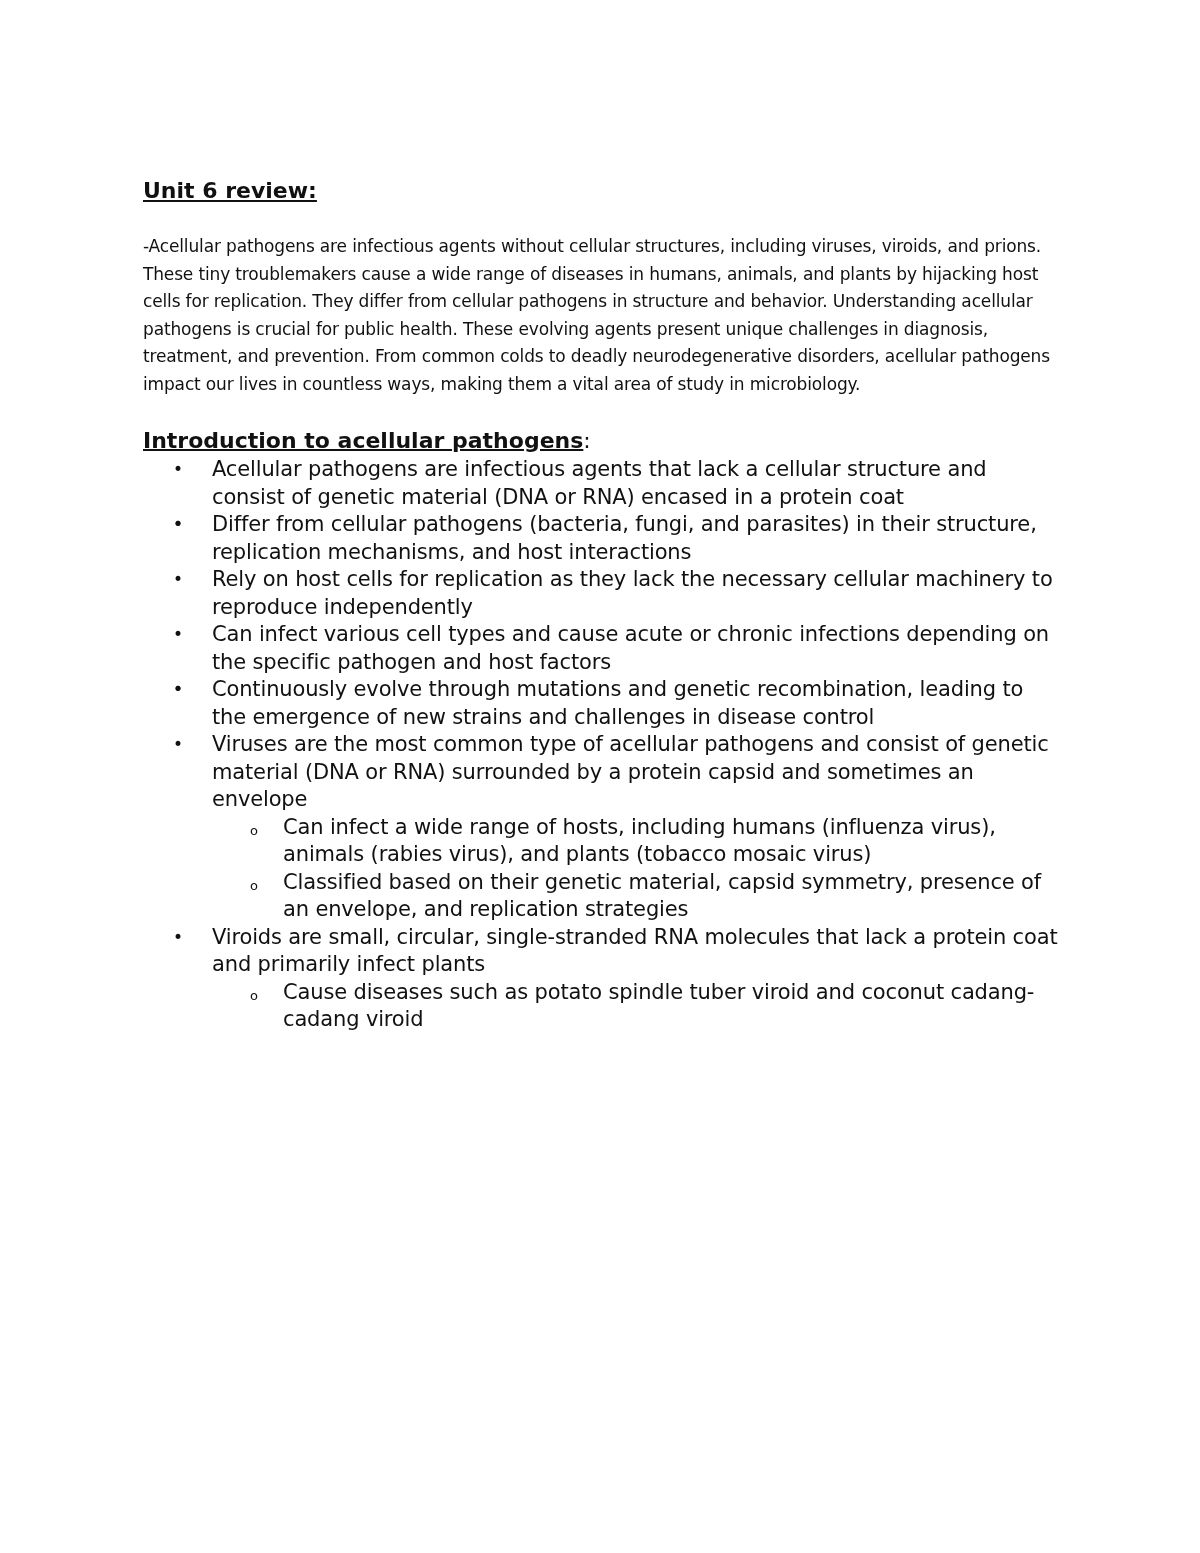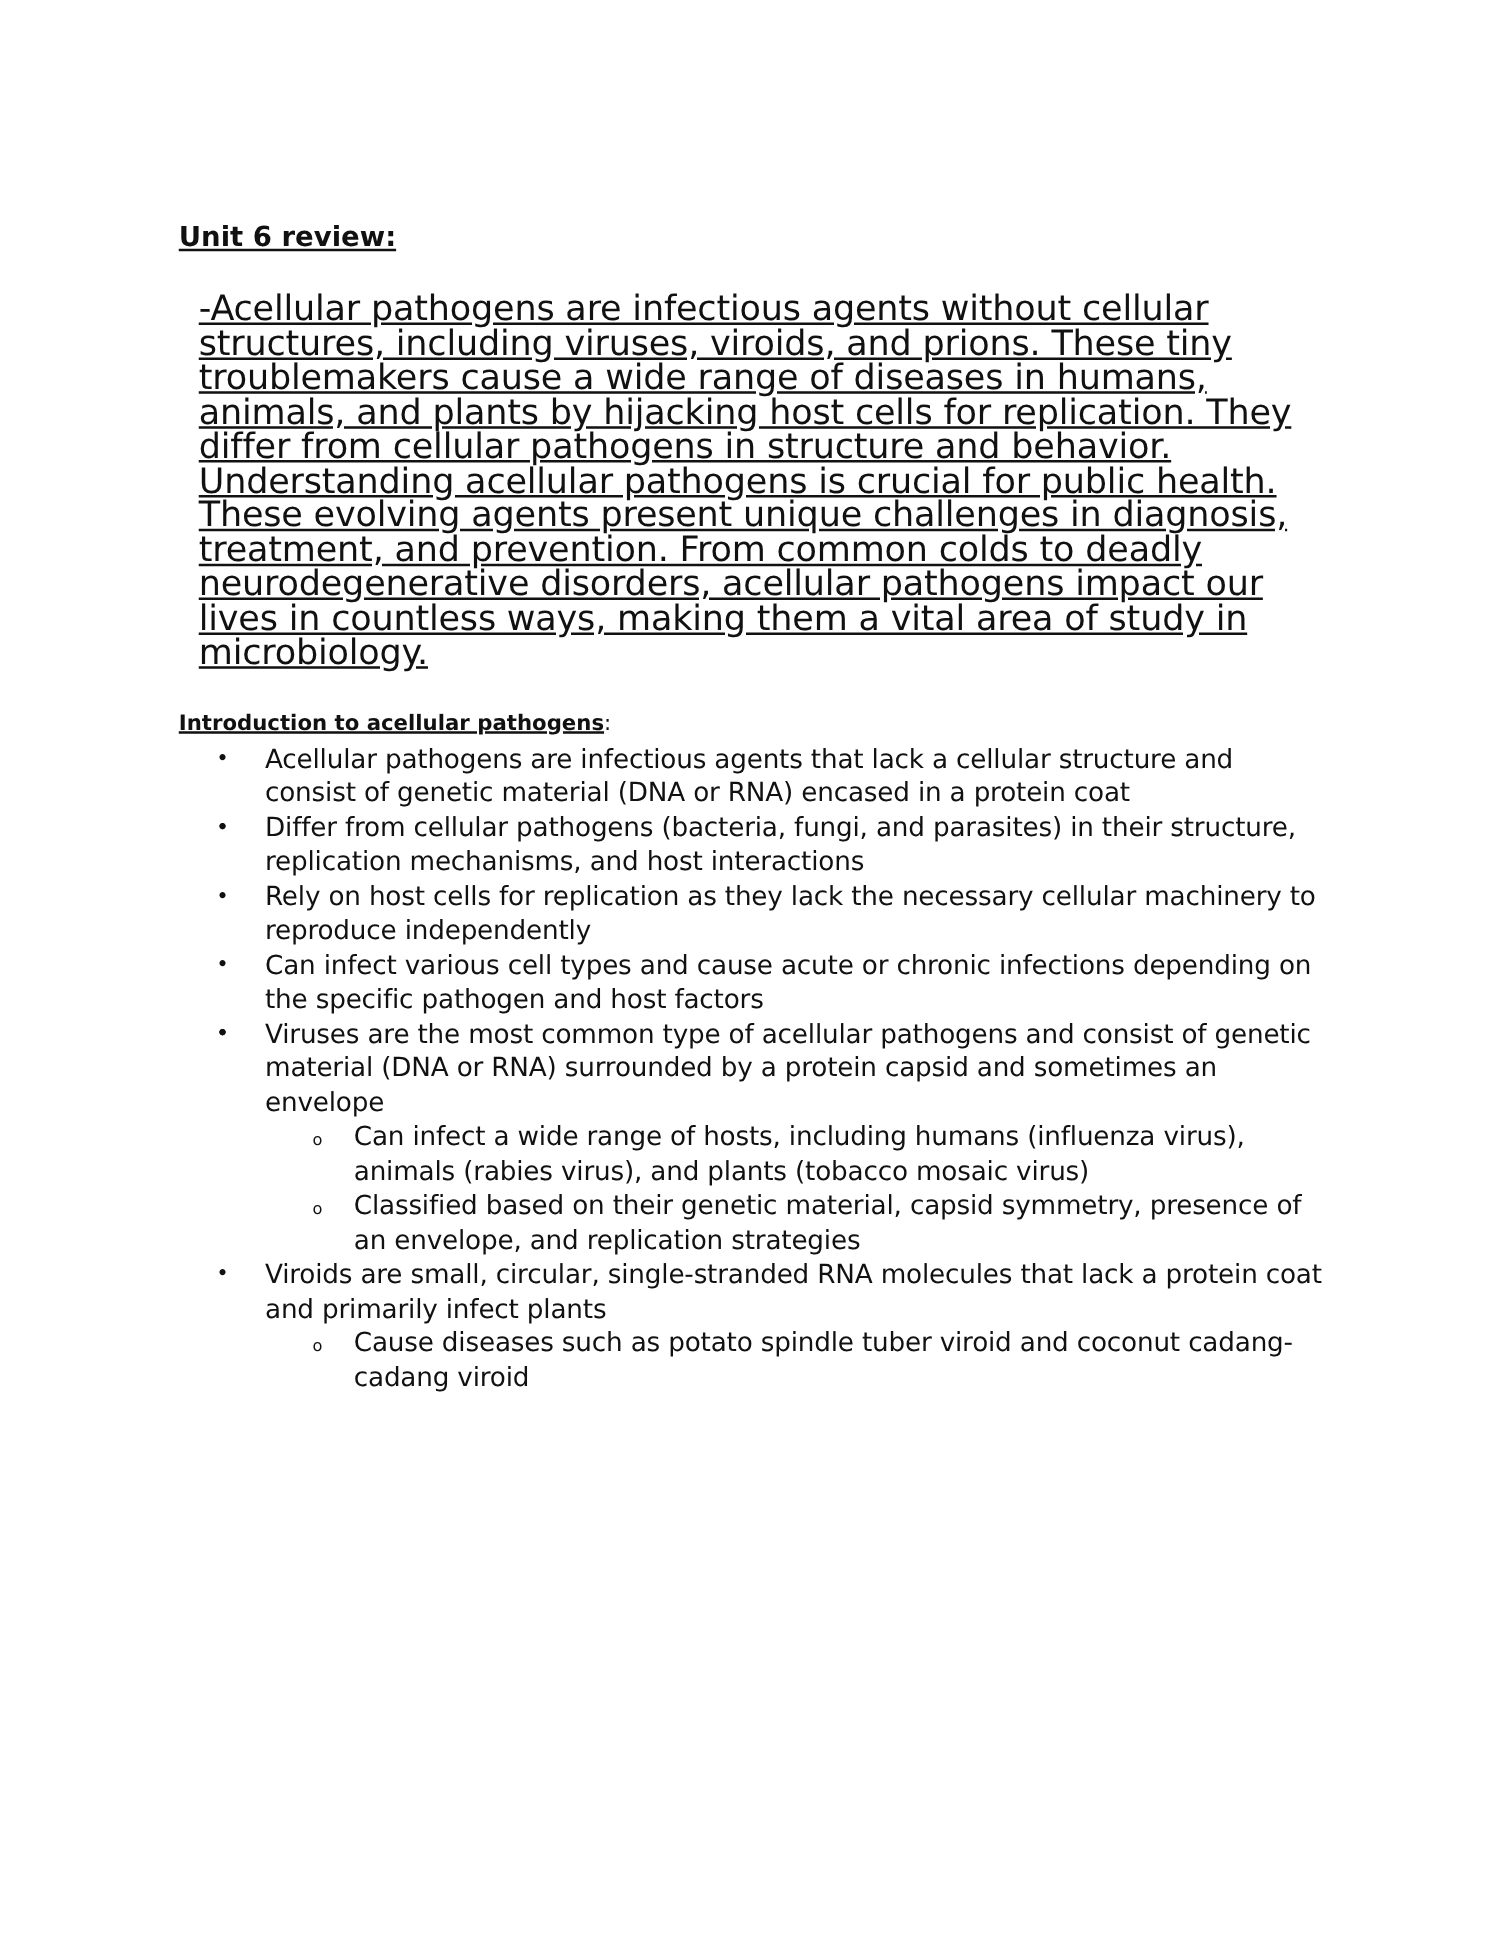--- a/index.html
+++ b/index.html
@@ -29,28 +29,27 @@
       letter-spacing: -0.2px;
     }
     .h-review {
       font-size: 22px;
       font-weight: bold;
       text-decoration: underline;
       margin: 37px 0 0 0;
       line-height: 27px;
     }
     .para {
-      font-size: 28px;
+      font-size: 17px;
       line-height: 27.5px;
-      margin: 29px 0 0 16px;
+      margin: 29px 0 0 0;
       letter-spacing: -0.15px;
-      text-decoration: underline;
     }
     .section-heading {
-      font-size: 17px;
+      font-size: 22px;
       line-height: 30px;
       margin: 0;
     }
     .section-heading .u {
       font-weight: bold;
       text-decoration: underline;
       text-decoration-thickness: 2px;
     }
     .section-heading .colon {
       font-weight: normal;
@@ -105,21 +104,21 @@
   <div class="section-heading" id="intro-heading">
     <span class="u">Introduction to acellular pathogens</span><span class="colon">:</span>
   </div>
   <ul class="bullets">
     <li><span class="dot">•</span><span>Acellular pathogens are infectious agents that lack a cellular structure and consist of genetic material (DNA or RNA) encased in a protein coat</span></li>
     <li><span class="dot">•</span></li>
     <li><span class="dot">•</span><span>Differ from cellular pathogens (bacteria, fungi, and parasites) in their structure, replication mechanisms, and host interactions</span></li>
     <li><span class="dot">•</span><span>Rely on host cells for replication as they lack the necessary cellular machinery to reproduce independently</span></li>
     <li><span class="dot">•</span><span>Can infect various cell types and cause acute or chronic infections depending on the specific pathogen and host factors</span></li>
     <li><span class="dot">•</span></li>
-    <li><span class="dot">•</span></li>
+    <li><span class="dot">•</span><span>Continuously evolve through mutations and genetic recombination, leading to the emergence of new strains and challenges in disease control</span></li>
   </ul>
 
   <ul class="bullets">
     <li>
       <span class="dot">•</span><span>Viruses are the most common type of acellular pathogens and consist of genetic material (DNA or RNA) surrounded by a protein capsid and sometimes an envelope</span>
       <ul class="sub">
         <li><span class="circ">o</span><span>Can infect a wide range of hosts, including humans (influenza virus), animals (rabies virus), and plants (tobacco mosaic virus)</span></li>
         <li><span class="circ">o</span><span>Classified based on their genetic material, capsid symmetry, presence of an envelope, and replication strategies</span></li>
       </ul>
     </li>

